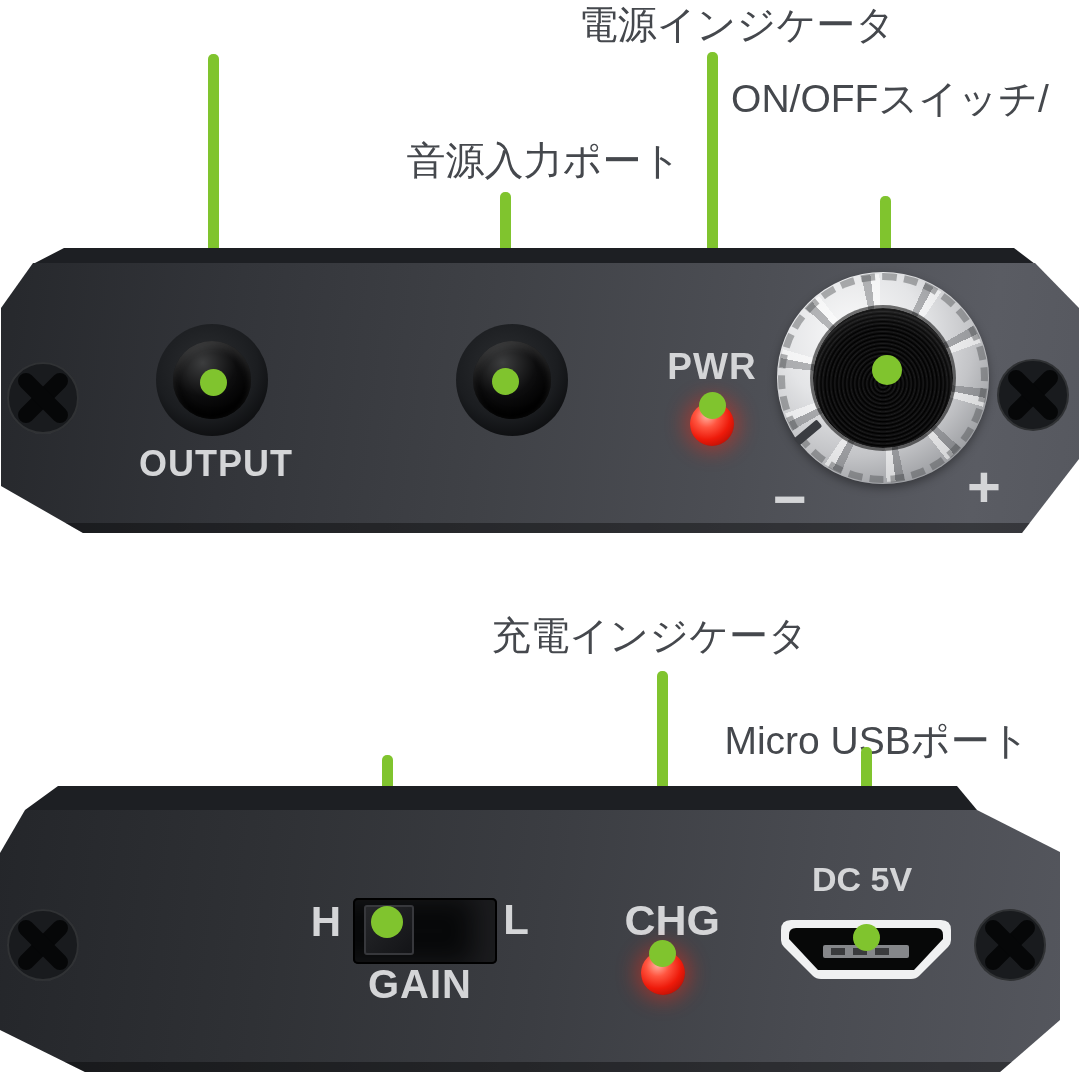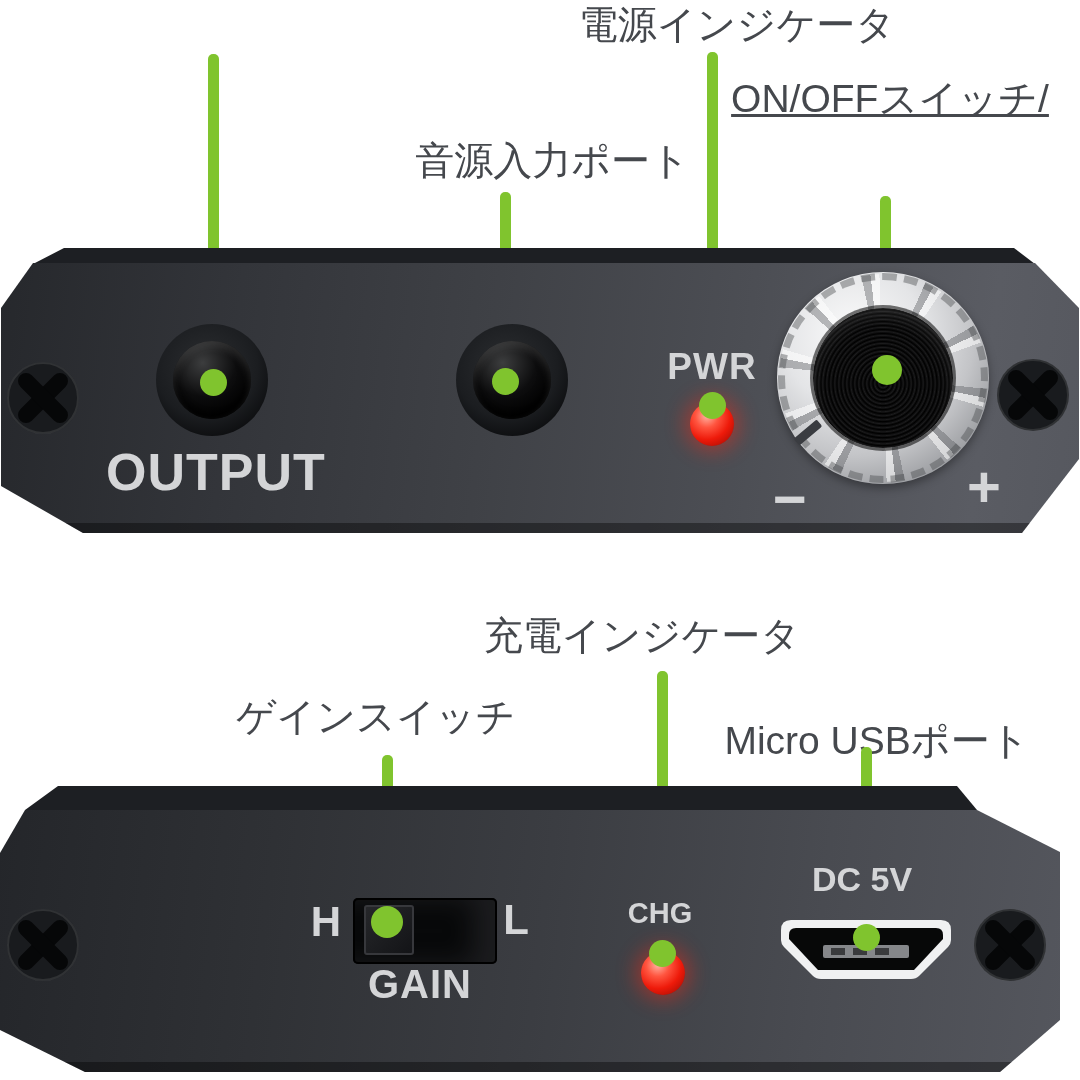--- a/index.html
+++ b/index.html
@@ -4,24 +4,24 @@
 <style>
   html,body{margin:0;padding:0;background:#fff;}
   .stage{position:relative;width:1080px;height:1080px;background:#ffffff;overflow:hidden;
          font-family:"Liberation Sans","DejaVu Sans",sans-serif;}
 
   
   .lbl{position:absolute;color:#45484d;font-size:39px;line-height:1.28;text-align:center;
        letter-spacing:0px;white-space:nowrap;}
   #lbl-hp{left:20px;top:0px;width:370px;}
   #lbl-pwr{left:557px;top:0px;width:360px;}
-  #lbl-onoff{left:705px;top:74px;width:370px;white-space:normal;text-decoration:underline;}
-  #lbl-input{left:330px;top:136px;width:360px;text-align:right;}
+  #lbl-onoff{left:705px;top:74px;width:370px;white-space:normal;}
+  #lbl-input{left:364px;top:136px;width:360px;}
   #lbl-gain{left:190px;top:692px;width:372px;}
-  #lbl-chg{left:456px;top:611px;width:372px;}
+  #lbl-chg{left:436px;top:611px;width:372px;text-align:right;}
   #lbl-usb{left:690px;top:696px;width:374px;margin-top:20px;}
 
   
   .co-line{position:absolute;width:11px;background:#80c42e;border-radius:5px;}
   #ln-hp{left:208px;top:54px;height:333px;}
   #ln-pwr{left:707px;top:52px;height:360px;}
   #ln-onoff{left:880px;top:196px;height:178px;}
   #ln-input{left:500px;top:192px;height:194px;}
   #ln-gain{left:382px;top:755px;height:172px;}
   #ln-chg{left:657px;top:671px;height:288px;}
@@ -63,29 +63,29 @@
   .jack{position:absolute;width:112px;height:112px;border-radius:50%;
     background:radial-gradient(circle at 45% 38%,#2c2e31 0%,#1b1d20 55%,#0d0e10 78%,#232529 92%,#0f1012 100%);}
   .jack-hole{position:absolute;left:17px;top:17px;width:78px;height:78px;border-radius:50%;
     background:radial-gradient(circle at 38% 28%,#3c3d3e 0%,#0d0d0e 45%,#000 78%);
     box-shadow:inset 0 5px 9px rgba(255,255,255,0.14), inset 0 -6px 12px rgba(0,0,0,0.85);}
   #jack-out{left:156px;top:61px;}
   #jack-in{left:456px;top:61px;}
 
   
   .ptext{position:absolute;color:#d4d5d7;font-weight:bold;text-align:center;line-height:1;}
-  #txt-output{left:106px;top:183px;width:220px;font-size:52px;letter-spacing:1px;}
+  #txt-output{left:106px;top:183px;width:220px;font-size:36px;letter-spacing:1px;}
   #txt-input{left:402px;top:183px;width:220px;font-size:40px;letter-spacing:1px;}
   #txt-pwrlbl{left:650px;top:85px;width:124px;font-size:37px;letter-spacing:1px;}
   #txt-minus{left:755px;top:207px;width:70px;font-size:58px;}
   #txt-plus{left:949px;top:195px;width:70px;font-size:58px;}
   #txt-h{left:296px;top:91px;width:60px;font-size:42px;}
   #txt-l{left:488px;top:89px;width:56px;font-size:42px;}
   #txt-gain{left:340px;top:154px;width:160px;font-size:40px;letter-spacing:1px;}
-  #txt-chg{left:600px;top:89px;width:120px;font-size:29px;}
+  #txt-chg{left:600px;top:89px;width:120px;font-size:43px;text-align:right;}
   #txt-dc5v{left:782px;top:52px;width:160px;font-size:34px;}
 
   
   .led{position:absolute;width:44px;height:44px;border-radius:50%;
     background:radial-gradient(circle at 38% 32%,#ffb2a2 0%,#ff5540 28%,#ee1a0a 58%,#a50c02 92%);
     box-shadow:0 0 20px 5px rgba(255,40,20,0.45);}
   #led-pwr{left:690px;top:139px;}
   #led-chg{left:641px;top:141px;}
 
   
@@ -115,21 +115,20 @@
 </head>
 <body>
 
 <div class="stage">
 
   <div class="lbl" id="lbl-pwr">電源インジケータ</div>
   <div class="lbl" id="lbl-onoff">
     <span>ON/OFFスイッチ/</span><br>
   </div>
   <div class="lbl" id="lbl-input">音源入力ポート</div>
-  <div class="lbl" id="lbl-gain">ゲインスイッチ</div>
   <div class="lbl" id="lbl-chg">充電インジケータ</div>
   <div class="lbl" id="lbl-usb">Micro USBポート</div>
 
   <div class="co-line" id="ln-hp"></div>
   <div class="co-line" id="ln-pwr"></div>
   <div class="co-line" id="ln-onoff"></div>
   <div class="co-line" id="ln-input"></div>
   <div class="co-line" id="ln-gain"></div>
   <div class="co-line" id="ln-chg"></div>
   <div class="co-line" id="ln-usb"></div>

